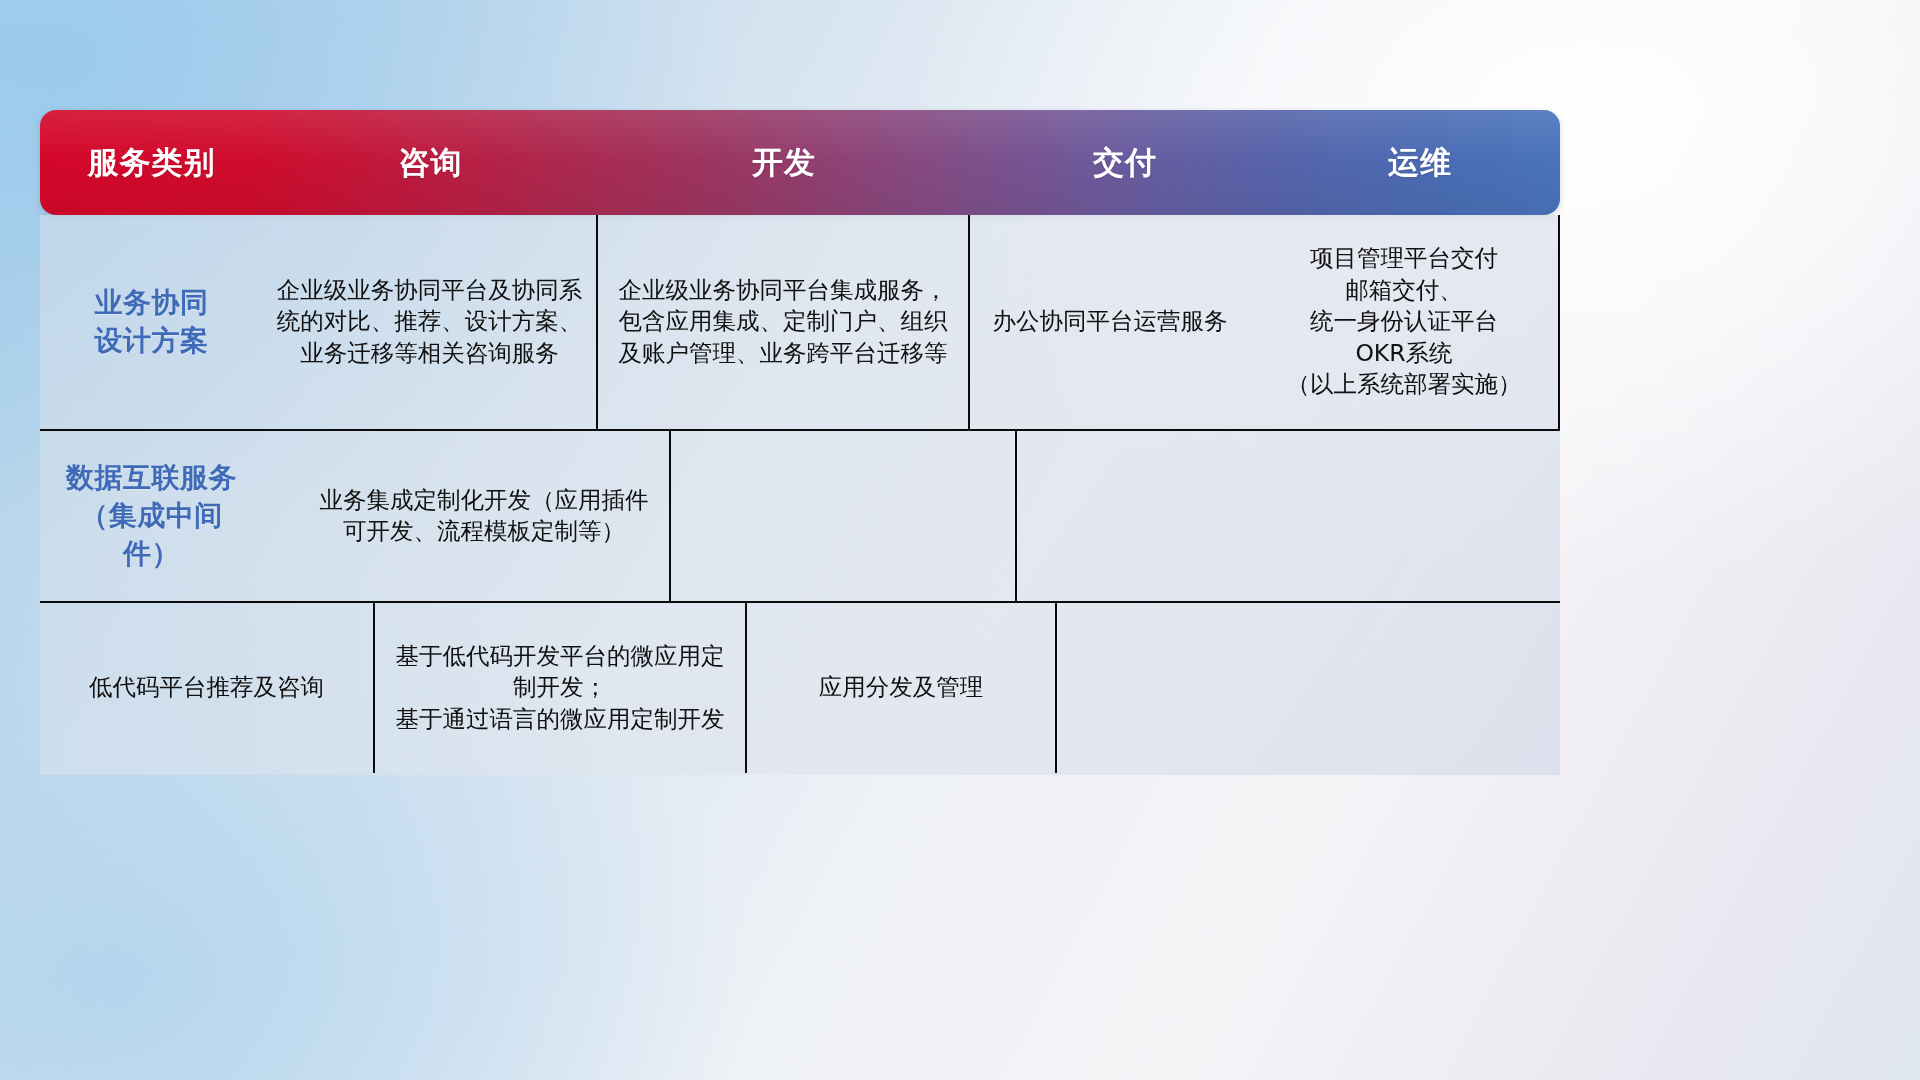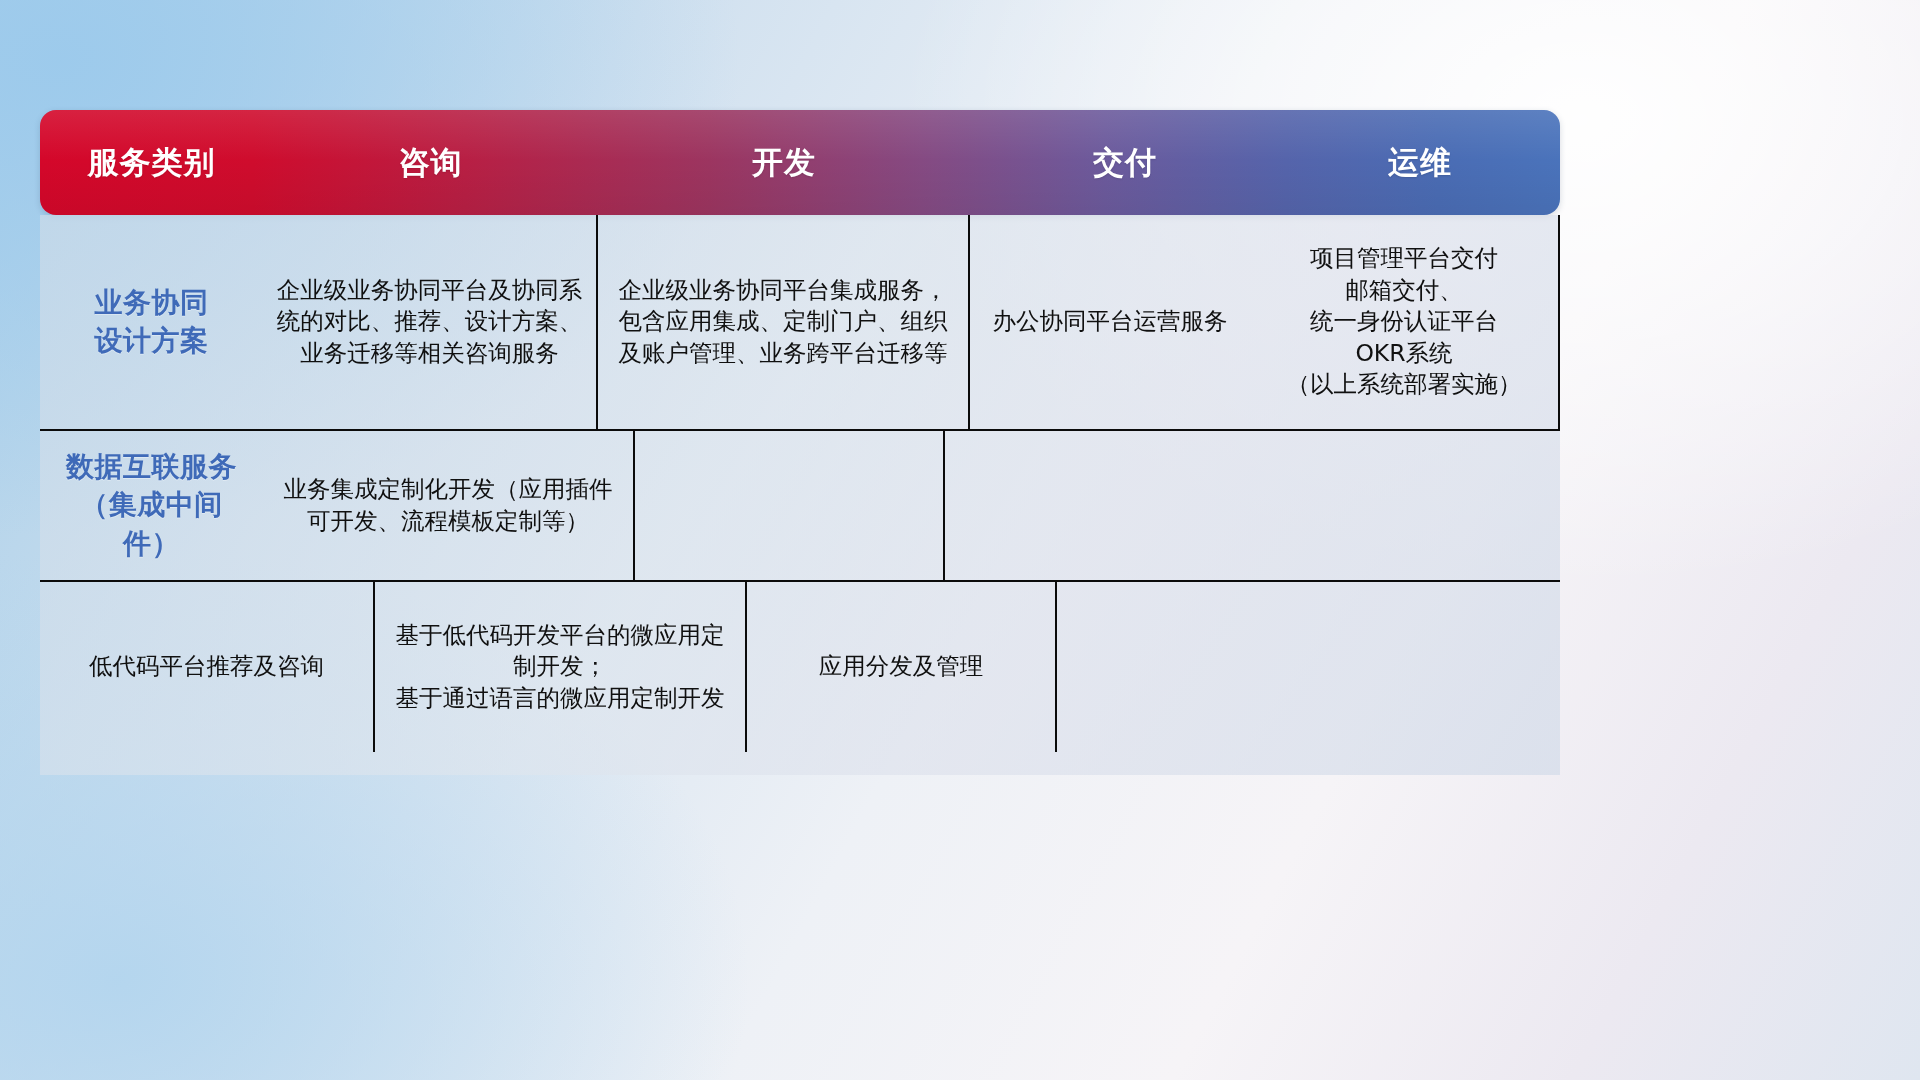--- a/index.html
+++ b/index.html
@@ -68,21 +68,21 @@
   .c1{width:335px;}
   .c2{width:372px;}
   .c3{width:310px;}
   .c4{width:280px;}
   .h0{width:223px;}
   .h1{width:335px;}
   .h2{width:372px;}
   .h3{width:310px;}
   .h4{width:280px;}
   #r0{height:214px;}
-  #r1{height:151px;}
+  #r1{height:172px;gap:36px;}
   #r2{height:172px;}
 </style>
 </head>
 <body>
 
 <div id="canvas">
 
   <div id="table">
 
     <div id="header-row">

